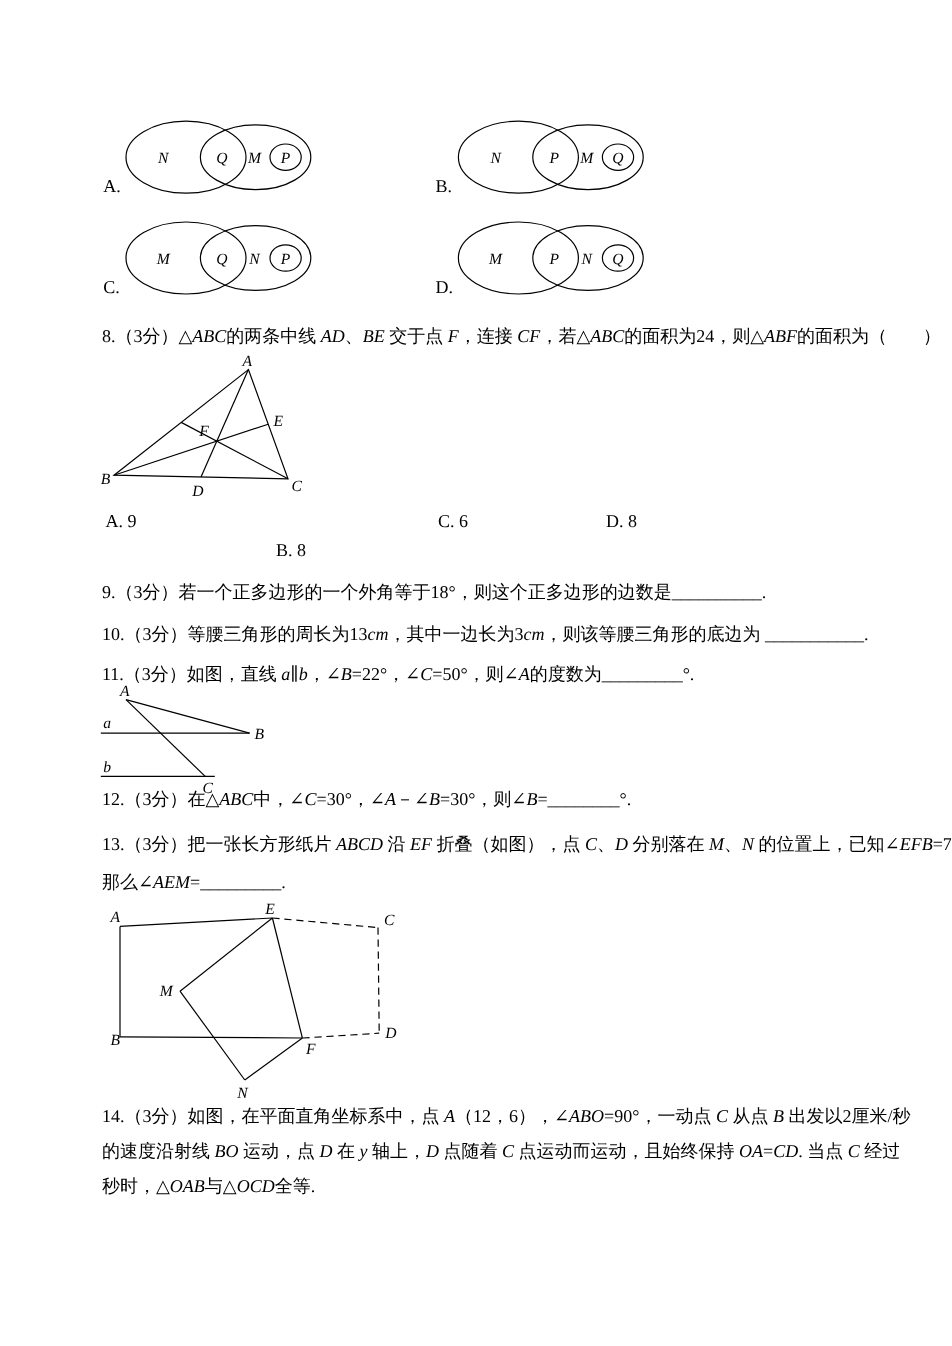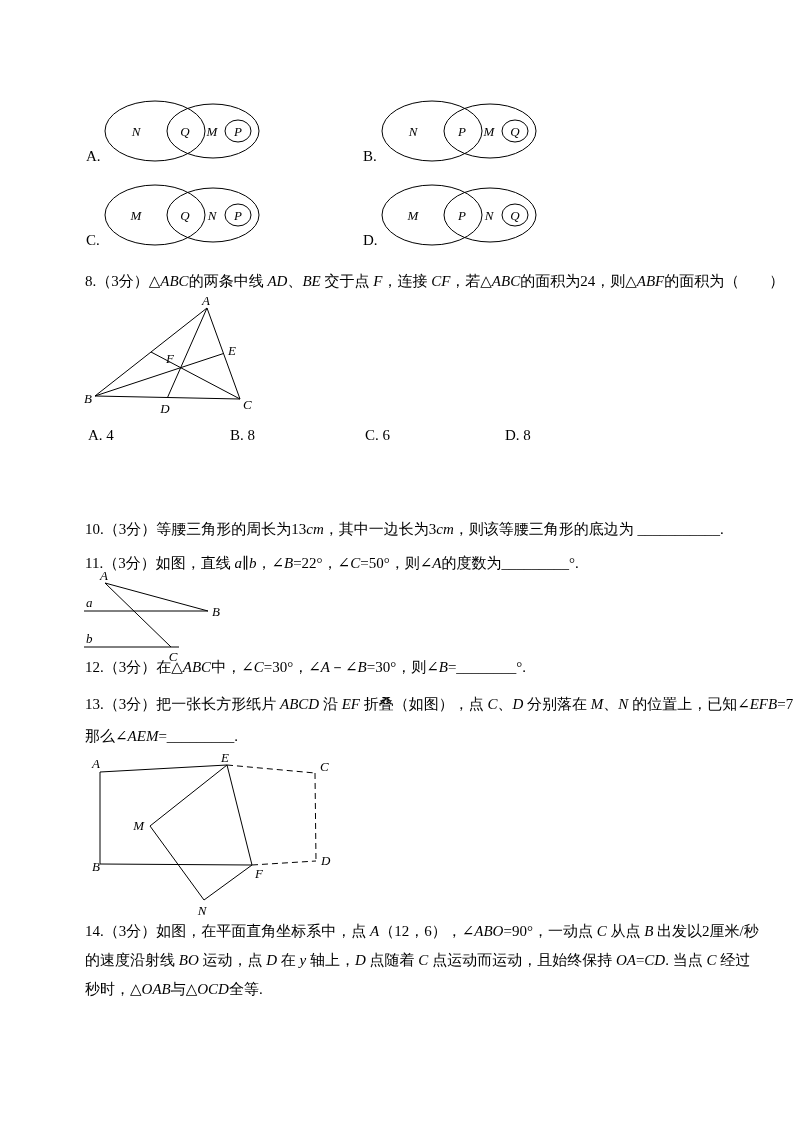--- a/index.html
+++ b/index.html
@@ -82,26 +82,27 @@
     <line class="shape" x1="12" y1="100" x2="140.5" y2="57.5"></line>
     <line class="shape" x1="157" y1="103" x2="68" y2="56"></line>
     <text x="123" y="9" text-anchor="middle">A</text>
     <text x="9" y="107" text-anchor="end">B</text>
     <text x="160" y="113">C</text>
     <text x="82" y="117" text-anchor="middle">D</text>
     <text x="145" y="59">E</text>
     <text x="91" y="67" text-anchor="end">F</text>
   </svg>
 
-  <div class="abs" style="left:88px;top:426px">A. 4</div>
-  <div class="abs" style="left:230px;top:426px">B. 8</div>
+  <div class="abs" style="left:88px;top:426px">A. 9</div>
+  <div class="abs" style="left:230px;top:450px">B. 8</div>
   <div class="abs" style="left:365px;top:426px">C. 6</div>
   <div class="abs" style="left:505px;top:426px">D. 8</div>
 
 
+  <div class="abs" style="left:85px;top:485px">9.（3分）若一个正多边形的一个外角等于18°，则这个正多边形的边数是__________.</div>
   <div class="abs" style="left:85px;top:520px">10.（3分）等腰三角形的周长为13<i>cm</i>，其中一边长为3<i>cm</i>，则该等腰三角形的底边为 ___________.</div>
   <div class="abs" style="left:85px;top:554px">11.（3分）如图，直线 <i>a</i>∥<i>b</i>，∠<i>B</i>=22°，∠<i>C</i>=50°，则∠<i>A</i>的度数为_________°.</div>
 
   <svg class="abs" style="left:84px;top:571px" width="152" height="96" viewBox="0 0 152 96">
     <line class="shape" x1="0" y1="40" x2="124" y2="40"></line>
     <line class="shape" x1="0" y1="76" x2="95" y2="76"></line>
     <line class="shape" x1="21" y1="12" x2="124" y2="40"></line>
     <line class="shape" x1="21" y1="12" x2="87" y2="76"></line>
     <text x="20" y="9" text-anchor="middle">A</text>
     <text x="2" y="36">a</text>

